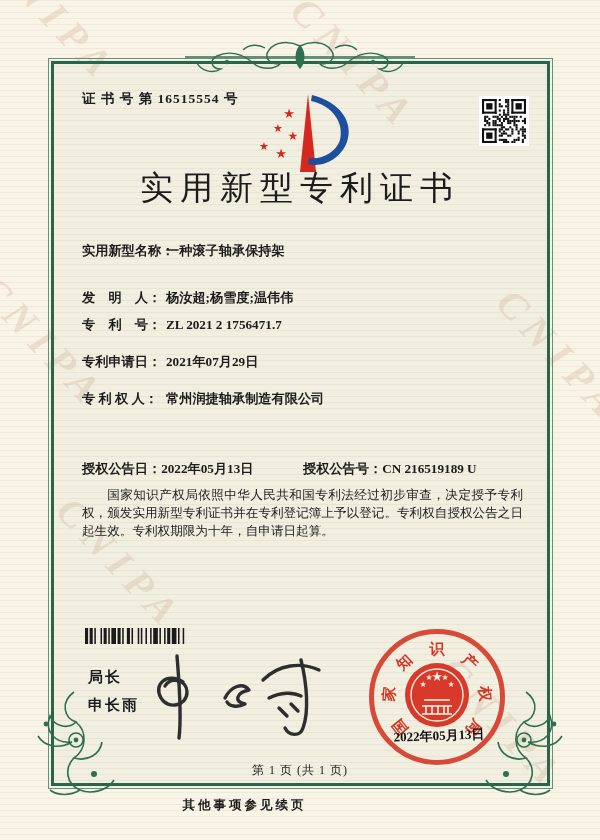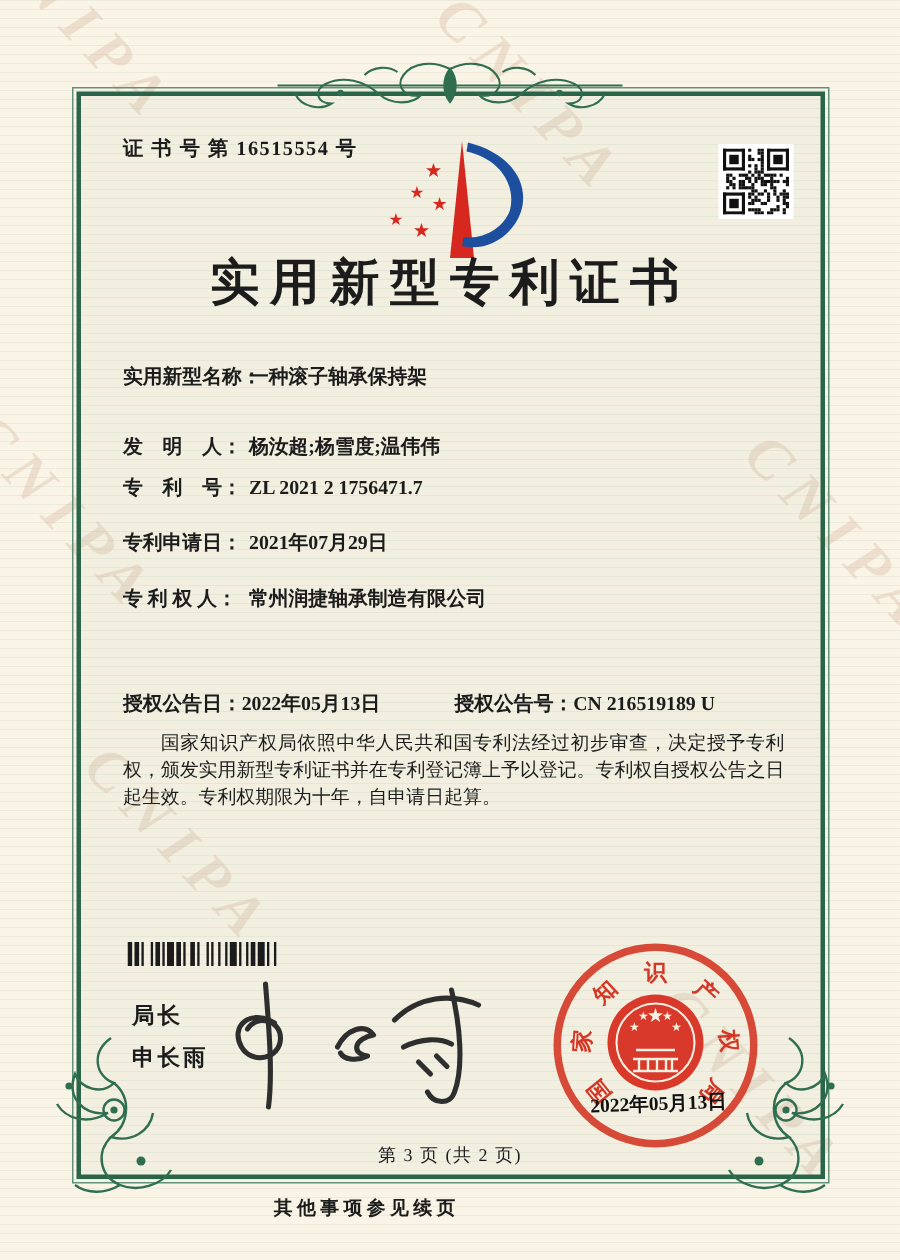--- a/index.html
+++ b/index.html
@@ -30,21 +30,21 @@
   .frame-inner{
     width:100%;height:100%;box-sizing:border-box;
     border:3px solid #2a6449;
     background:rgba(140,180,150,0.07);
   }
   .content{position:absolute;inset:0;z-index:3;}
   .abs{position:absolute;}
   .cert-no{left:82px;top:90px;font-size:13.5px;font-weight:600;letter-spacing:1px;}
   .title{
     left:0;top:166px;width:600px;text-align:center;
-    font-size:33px;font-weight:bold;letter-spacing:7px;
+    font-size:33px;font-weight:normal;letter-spacing:7px;
   }
   .row{left:82px;font-size:13.2px;font-weight:600;white-space:nowrap;}
   .row .lab{display:inline-block;width:84px;}
   .grant2{position:absolute;left:221px;top:0;}
   .para{
     left:82px;width:441px;font-size:12.6px;line-height:18px;
     text-align:justify;text-indent:2em;font-weight:500;
   }
   .barcode{left:85px;top:628px;}
   .director{left:88px;font-size:15px;font-weight:bold;letter-spacing:2px;
@@ -384,16 +384,16 @@
           <path d="M22,40 H48"></path>
           <path d="M20,46 H50"></path>
           <path d="M24,46 V54 M30,46 V54 M36,46 V54 M42,46 V54 M46,46 V54"></path>
           <path d="M20,54 H50"></path>
         </g>
       </svg>
     </div>
   </div>
   <div class="abs seal-date">2022年05月13日</div>
 
-  <div class="abs pageinfo">第 3 页 (共 2 页)</div>
+  <div class="abs pageinfo">第 1 页 (共 1 页)</div>
   <div class="abs footnote">其他事项参见续页</div>
 
 </div>
 
 </body></html>

